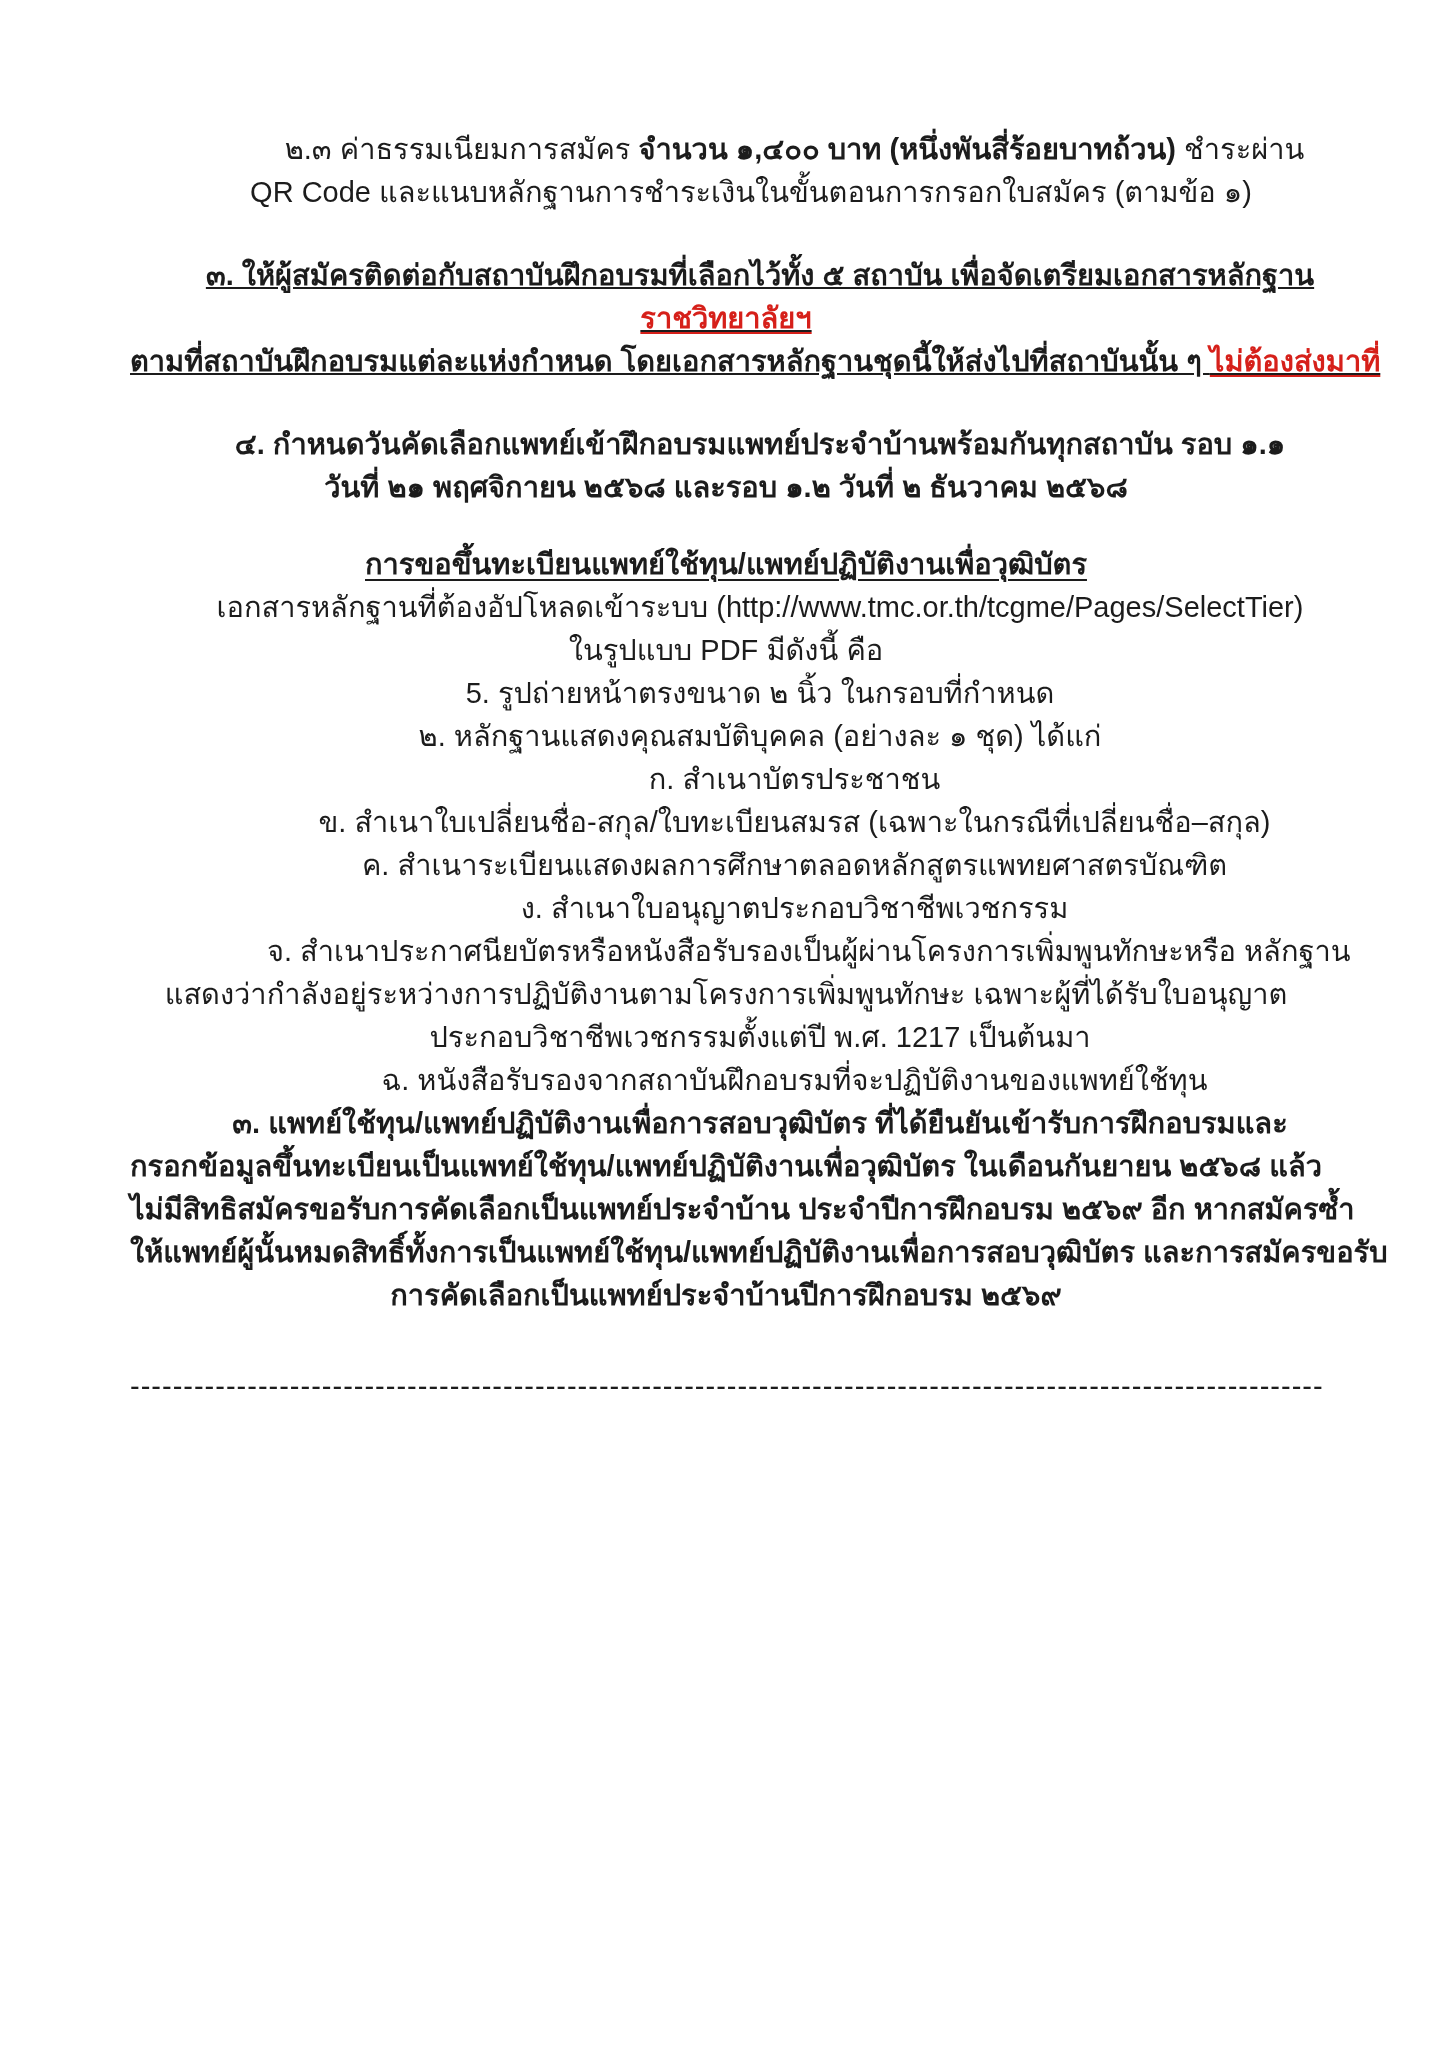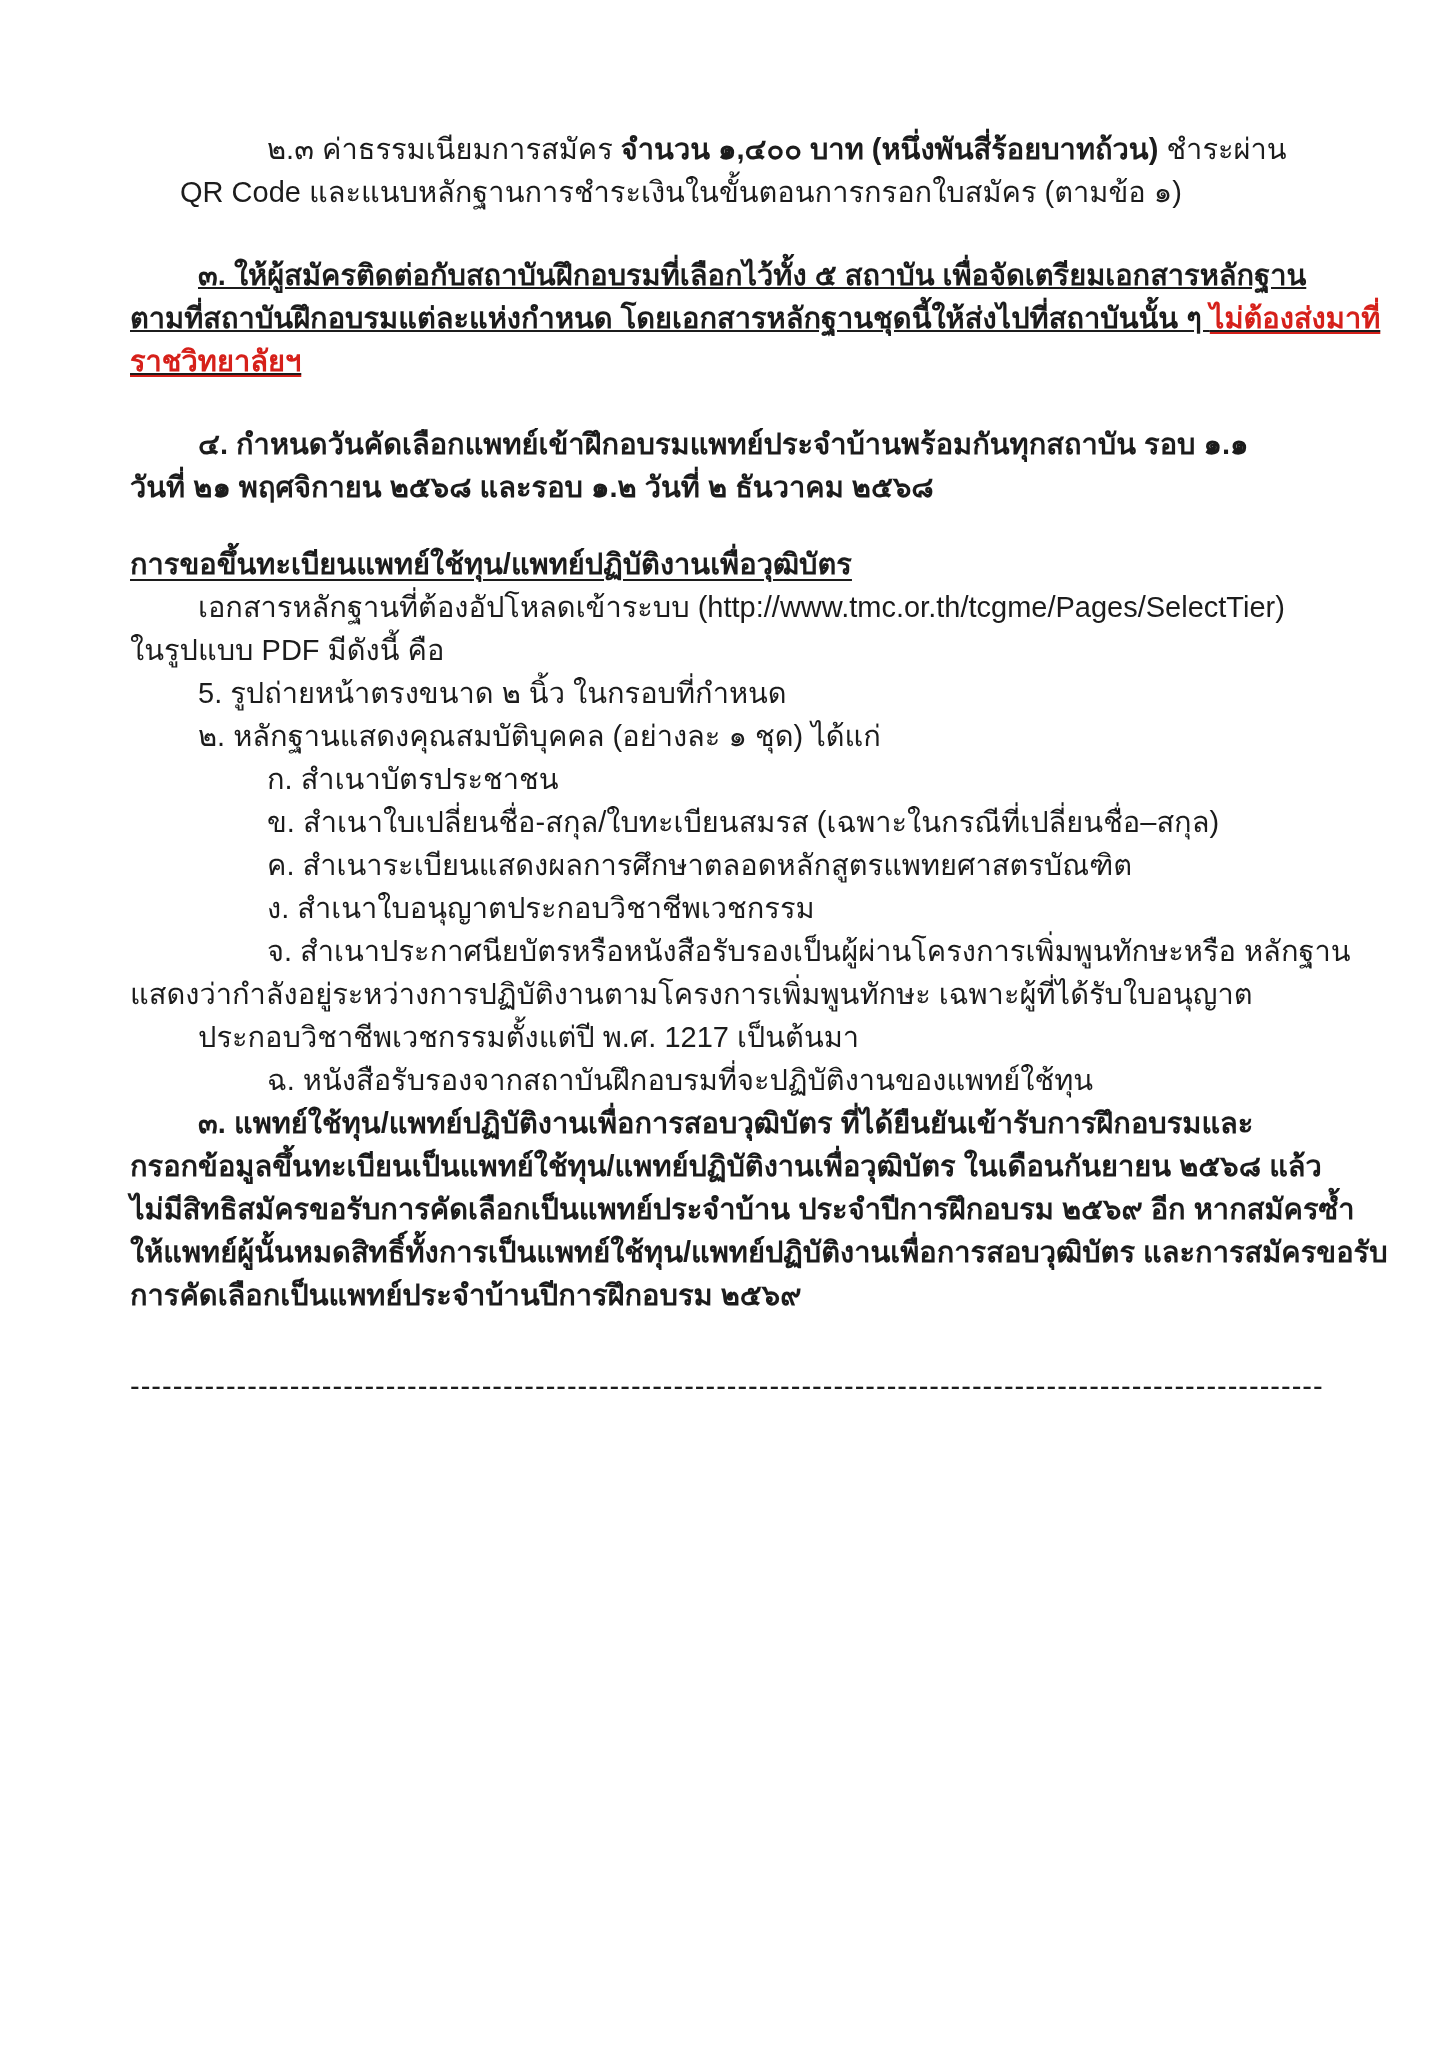--- a/index.html
+++ b/index.html
@@ -8,21 +8,21 @@
     --paper:#ffffff;
   }
   html,body{margin:0;padding:0;}
   body{
     width:1447px;height:2048px;
     background:var(--paper);
     font-family:"Liberation Sans", sans-serif;
     color:var(--ink);
     overflow:hidden;
   }
-  .page{position:relative;width:1447px;height:1516px;background:var(--paper);}
+  .page{position:relative;width:1447px;height:1516px;background:var(--paper);text-align:center;}
   .content{
     position:absolute;left:130px;top:128px;width:1192px;
     font-size:29px;line-height:43px;
   }
   .para{margin:0;padding:0;}
   .line{display:block;white-space:nowrap;}
   .ind1{margin-left:68px;}   
   .ind2{margin-left:50px;}   
   .ind3{margin-left:137px;}  
   .b{font-weight:bold;}
@@ -42,22 +42,22 @@
 <div class="page">
   <div class="content">
 
     <p class="para">
       <span class="line ind3"><span>๒.๓ ค่าธรรมเนียมการสมัคร </span><span class="b">จำนวน ๑,๔๐๐ บาท (หนึ่งพันสี่ร้อยบาทถ้วน)</span><span> ชำระผ่าน</span></span>
       <span class="line ind2">QR Code และแนบหลักฐานการชำระเงินในขั้นตอนการกรอกใบสมัคร (ตามข้อ ๑)</span>
     </p>
 
     <p class="para sp-item3 b">
       <span class="line ind1">๓. ให้ผู้สมัครติดต่อกับสถาบันฝึกอบรมที่เลือกไว้ทั้ง ๕ สถาบัน เพื่อจัดเตรียมเอกสารหลักฐาน</span>
+      <span class="line"><span class="red-u">ราชวิทยาลัยฯ</span></span>
       <span class="line"><span>ตามที่สถาบันฝึกอบรมแต่ละแห่งกำหนด โดยเอกสารหลักฐานชุดนี้ให้ส่งไปที่สถาบันนั้น ๆ </span><span class="red-u">ไม่ต้องส่งมาที่</span></span>
-      <span class="line"><span class="red-u">ราชวิทยาลัยฯ</span></span>
     </p>
 
     <p class="para sp-item4 b">
       <span class="line ind1">๔. กำหนดวันคัดเลือกแพทย์เข้าฝึกอบรมแพทย์ประจำบ้านพร้อมกันทุกสถาบัน รอบ ๑.๑</span>
       <span class="line">วันที่ ๒๑ พฤศจิกายน ๒๕๖๘ และรอบ ๑.๒ วันที่ ๒ ธันวาคม ๒๕๖๘</span>
     </p>
 
     <p class="para sp-heading">
       <span class="line"><span class="heading-u">การขอขึ้นทะเบียนแพทย์ใช้ทุน/แพทย์ปฏิบัติงานเพื่อวุฒิบัตร</span></span>
       <span class="line ind1"><span>เอกสารหลักฐานที่ต้องอัปโหลดเข้าระบบ (</span><span>http://www.tmc.or.th/tcgme/Pages/SelectTier</span><span>)</span></span>

